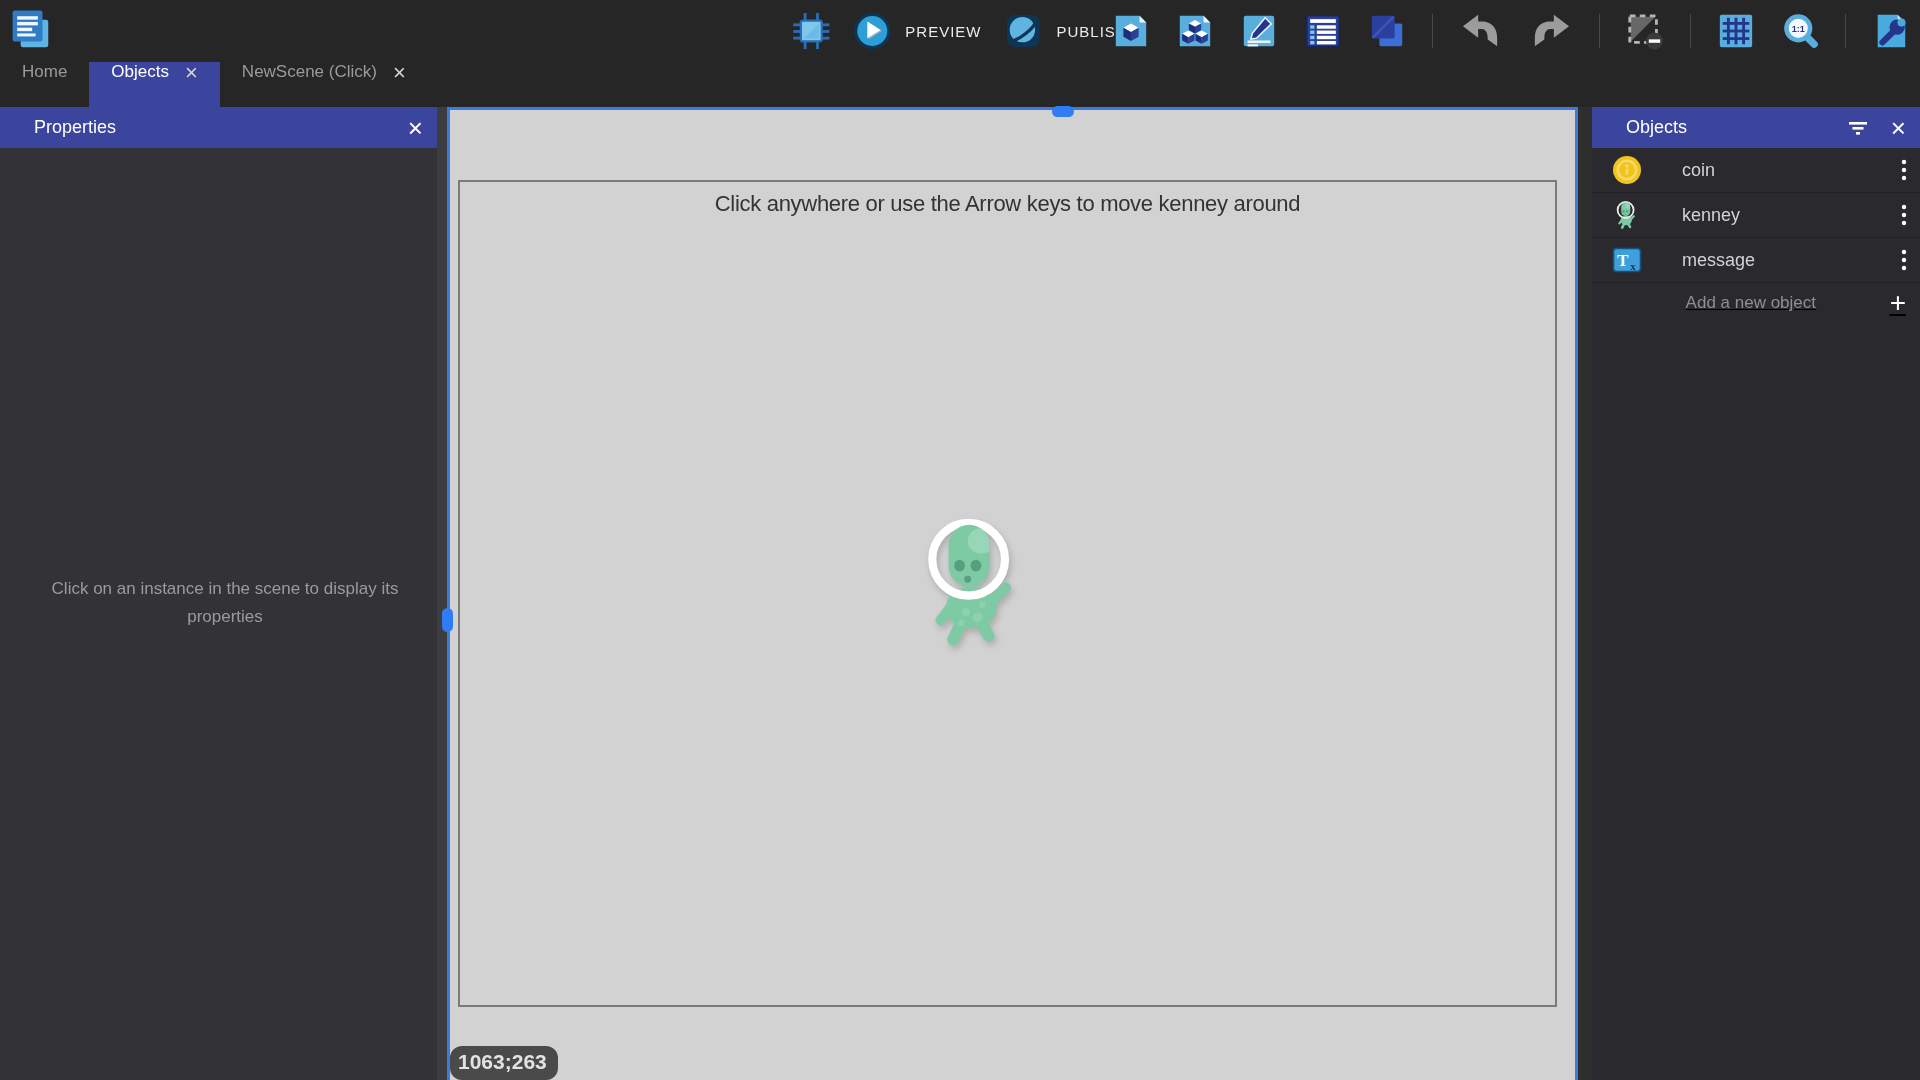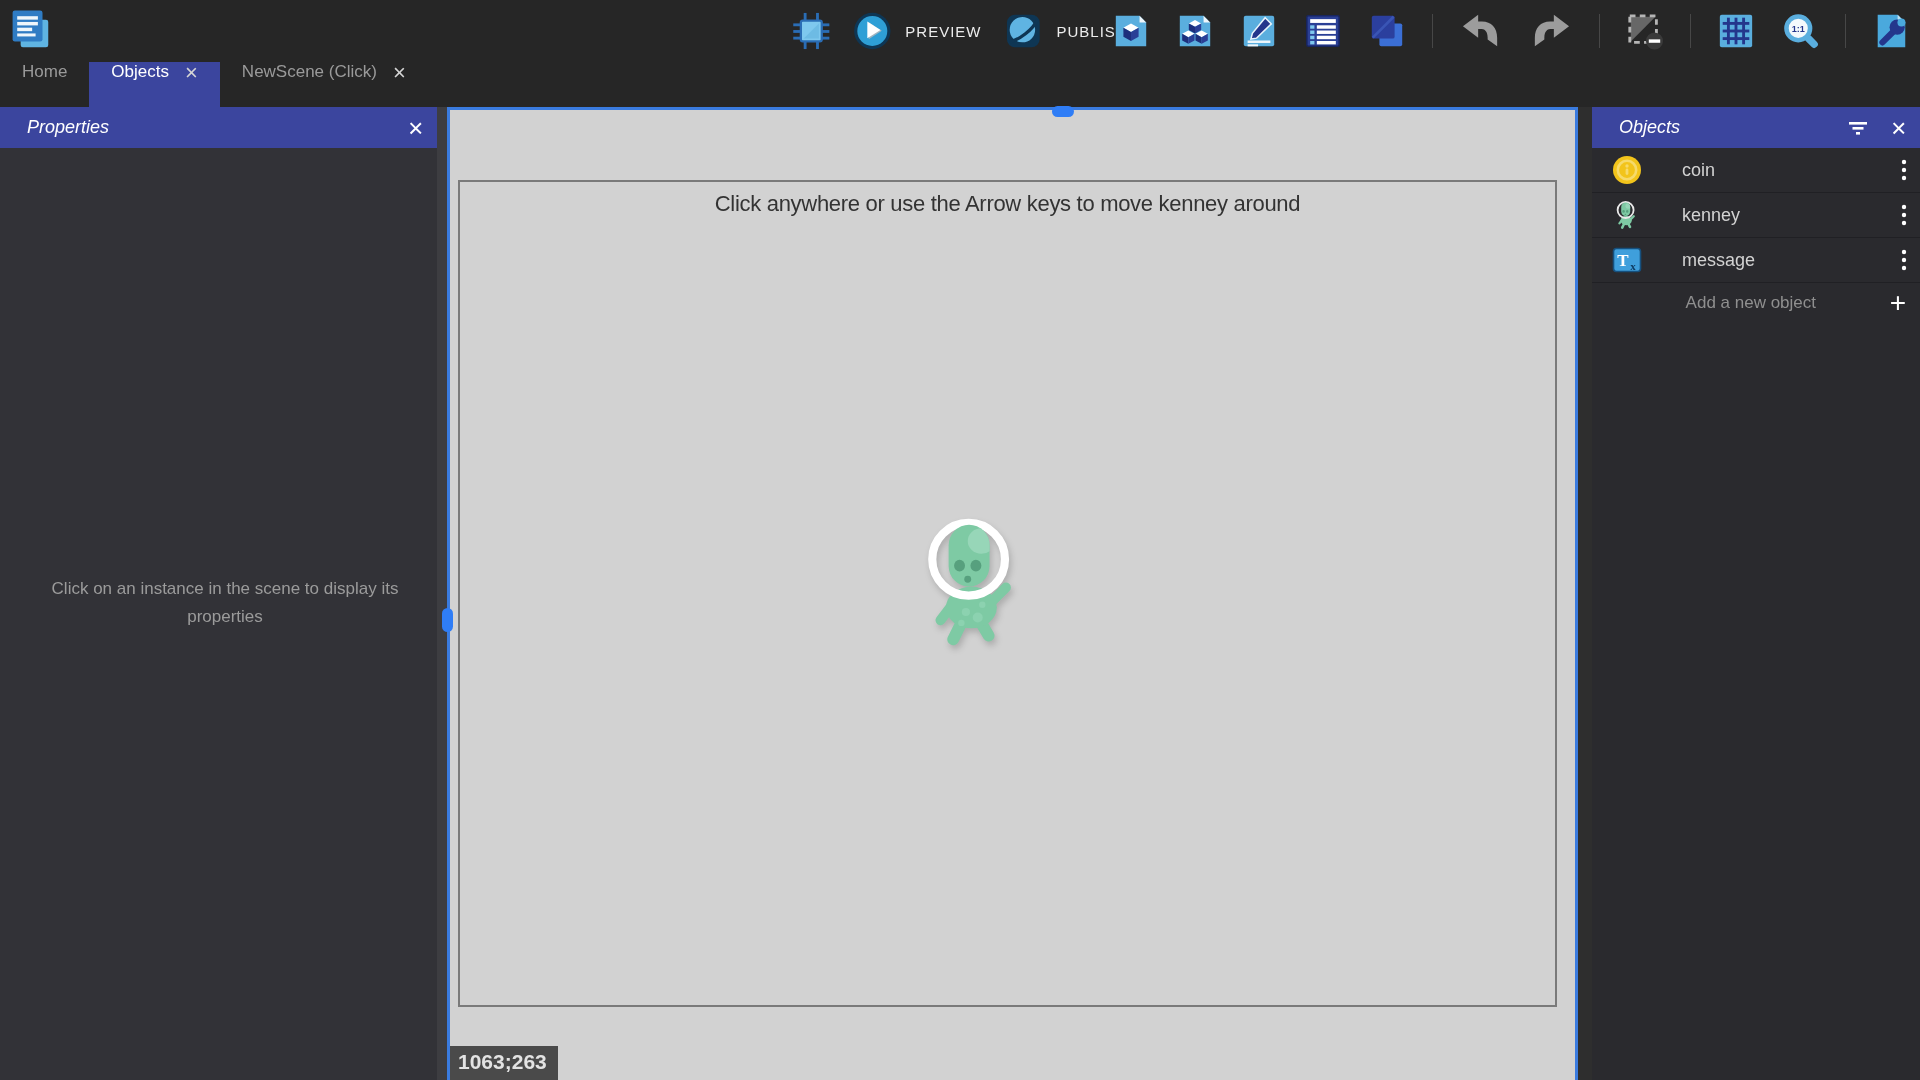--- a/index.html
+++ b/index.html
@@ -18,21 +18,21 @@
   .tb-icon{width:38px;height:38px;cursor:pointer;}
   .tb-icon-wide{width:44px;height:38px;cursor:pointer;}
   
   .tabbar{position:absolute;left:0;top:62px;width:1920px;height:45px;background:#262626;
           display:flex;align-items:stretch;}
   .tab{display:flex;padding:0 22px;font-size:17px;color:#9a9a9a;cursor:pointer;gap:16px;}
   .tab.active{background:#3b459e;color:#ffffff;}
   .tab .tab-close{font-size:22px;line-height:1;color:#d5d5d5;cursor:pointer;}
   
   .panel-header{height:41px;background:#3b459e;display:flex;align-items:center;
-                padding:0 14px 0 27px;color:#ffffff;font-size:18px;font-style:italic;}
+                padding:0 14px 0 34px;color:#ffffff;font-size:18px;}
   .panel-header .spacer{flex:1;}
   .hdr-x{color:#ffffff;font-size:26px;line-height:1;cursor:pointer;font-weight:400;}
   
   .props{position:absolute;left:0;top:107px;width:437px;bottom:0;background:#323237;}
   .props-empty{position:absolute;top:468px;left:16px;right:3px;text-align:center;
                color:#9b9b9b;font-size:17px;line-height:1.65;}
   .vdivider{position:absolute;left:437px;top:107px;width:10px;bottom:0;background:#3d3d41;}
   
   .canvas{position:absolute;left:447px;top:107px;width:1131px;bottom:0;background:#d2d2d2;
           border-top:3px solid #3a7bdf;border-left:3px solid #3a7bdf;border-right:3px solid #3a7bdf;
@@ -40,30 +40,30 @@
   .scene-rect{position:absolute;left:8px;top:70px;width:1095px;height:823px;
               border:2px solid #7a7a7a;text-align:center;}
   .scene-msg{margin-top:9px;font-size:22px;color:#333333;letter-spacing:-0.3px;}
   .kenney{position:absolute;left:475px;top:402px;width:100px;height:140px;
           filter:drop-shadow(2px 4px 3px rgba(0,0,0,0.18));cursor:pointer;}
   .handle-top{position:absolute;left:602px;top:-4px;width:22px;height:11px;border-radius:6px;
               background:#2f7df6;cursor:pointer;}
   .handle-left{position:absolute;left:-8px;top:498px;width:11px;height:24px;border-radius:6px;
                background:#2f7df6;cursor:pointer;}
   .coords{position:absolute;left:0;bottom:0;background:#4a4a4a;color:#e3e3e3;
-          font-size:21px;font-weight:700;padding:4px 11px 6px 8px;}
+          font-size:21px;font-weight:700;padding:4px 11px 6px 8px;border-radius:12px;}
   .hgap{position:absolute;left:1578px;top:107px;width:14px;bottom:0;background:#2e2e2e;}
   
   .objects{position:absolute;left:1592px;top:107px;width:328px;bottom:0;background:#2a2a2e;}
   .obj-row{height:44px;display:flex;align-items:center;padding:0 12px 0 20px;
            border-bottom:1px solid #202024;cursor:pointer;}
   .obj-icon{width:30px;height:30px;flex:0 0 30px;}
   .obj-label{margin-left:40px;color:#d2d2d2;font-size:18px;flex:1;}
   .dots{width:8px;height:24px;cursor:pointer;}
-  .add-row{height:40px;display:flex;align-items:center;padding:0 14px 0 20px;cursor:pointer;}
+  .add-row{height:40px;display:flex;align-items:center;padding:0 14px 0 20px;cursor:pointer;text-decoration:underline;}
   .add-label{flex:1;text-align:center;color:#8f8f8f;font-size:17px;}
   .plus{color:#ffffff;font-size:28px;line-height:1;font-weight:400;cursor:pointer;}
   .search-bar{position:absolute;left:0;right:0;bottom:0;height:40px;background:#515156;
               display:flex;align-items:center;padding:0 12px 0 14px;}
   .search-input{flex:1;background:transparent;border:none;outline:none;color:#d8d8d8;
                 font-size:20px;font-family:"Liberation Sans",sans-serif;}
   .search-input::placeholder{color:#9d9da1;}
 </style>
 </head>
 <body>

